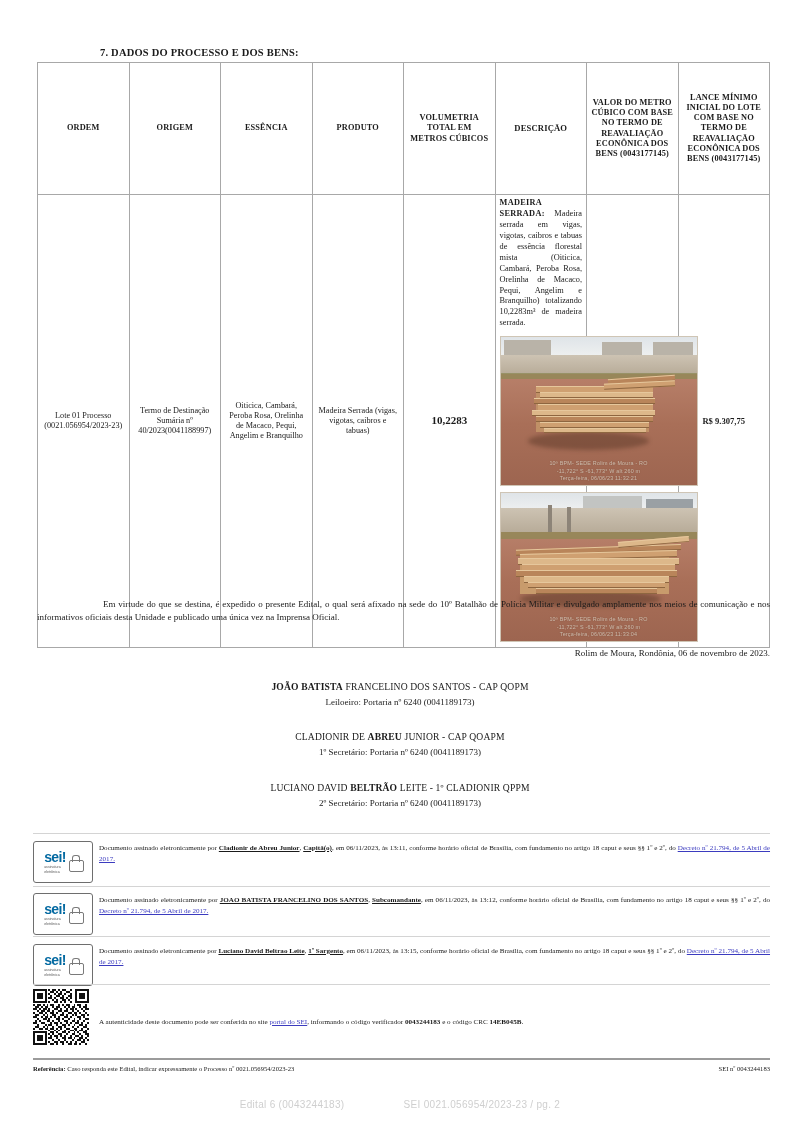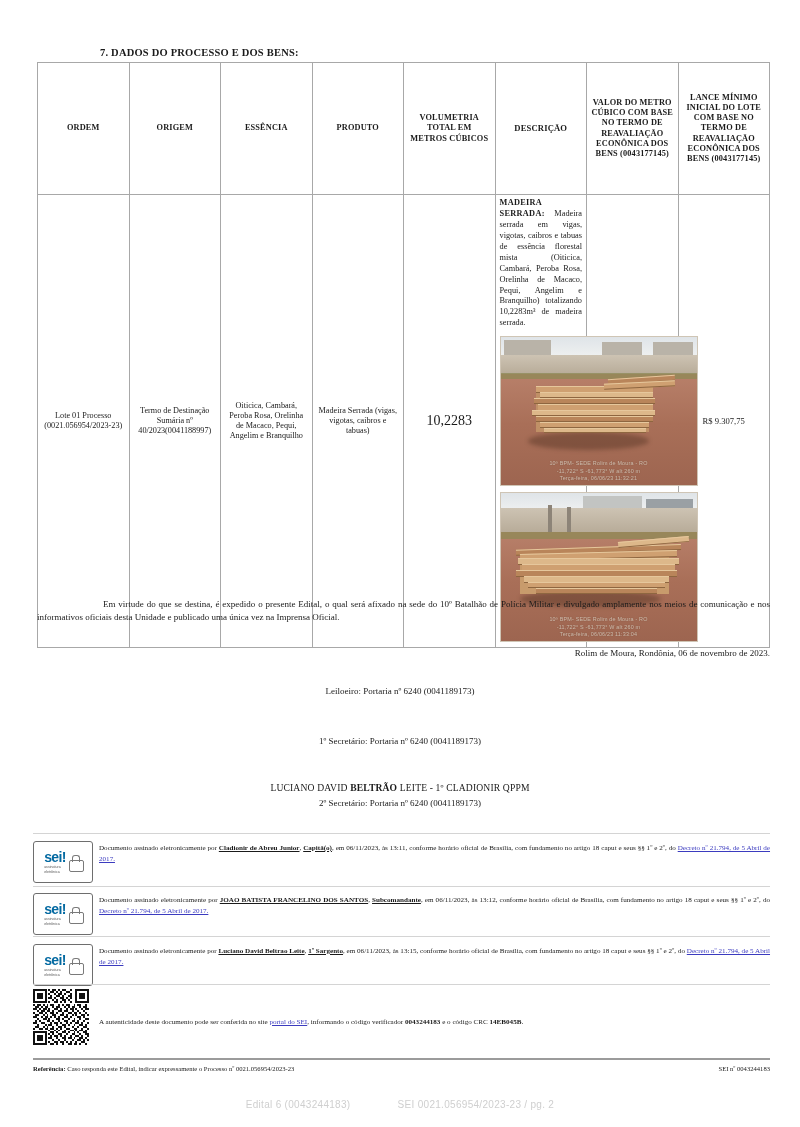--- a/index.html
+++ b/index.html
@@ -30,24 +30,24 @@
     height:125px;
     font-size:8.3px;font-weight:bold;text-align:center;line-height:1.22;
     letter-spacing:.15px;
   }
   thead th.desc{font-size:8.6px;}
   tbody td{font-size:8.2px;text-align:center;line-height:1.25;}
   td.c-ordem{width:87px;}
   td.c-origem{width:110px;}
   td.c-essencia{width:57px;}
   td.c-produto{width:55px;}
-  td.c-volume{width:72px;font-weight:normal;font-size:14px;}
+  td.c-volume{width:72px;font-weight:bold;font-size:11px;}
   td.c-desc{width:212px;vertical-align:top;padding:5px 6px;}
   td.c-valor{width:72px;font-weight:bold;font-size:8.6px;}
-  td.c-lance{width:78px;font-weight:normal;font-size:8.6px;}
+  td.c-lance{width:78px;font-weight:bold;font-size:8.6px;}
 
   .desc-text{
     font-size:8.3px;line-height:1.32;text-align:justify;
     text-align-last:left;margin:0 0 7px 0;
   }
   .desc-text b{font-weight:bold;letter-spacing:.3px;}
 
   
   .photo{
     width:196px;height:148px;margin:0 auto 6px auto;position:relative;
@@ -140,21 +140,21 @@
 
   
   .foot-rule{position:absolute;left:33px;width:737px;height:2px;background:#9b9b9b;}
   .foot-line{position:absolute;left:33px;width:737px;font-size:6.6px;}
   .foot-line .rt{float:right;}
   .page-foot{
     position:absolute;left:0;width:800px;text-align:center;top:1099px;
     font-family:"Liberation Sans","DejaVu Sans",sans-serif;
     font-size:10px;color:#cfcfcf;letter-spacing:.3px;
   }
-  .page-foot span{margin:0 22px;}
+  .page-foot span{margin:0 28px;}
 </style>
 </head>
 <body>
 
 <div class="page">
 
   <div class="section-title">7. DADOS DO PROCESSO E DOS BENS:</div>
 
   <div class="tbl-wrap">
     <table class="goods">
@@ -241,24 +241,26 @@
     </table>
   </div>
 
   <div class="para" style="top:598px;">
     <span class="indent"></span><span>Em virtude do que se destina, é expedido o presente Edital, o qual será afixado na sede do 10º Batalhão de Polícia Militar e divulgado amplamente nos meios de comunicação e nos informativos oficiais desta Unidade e publicado uma única vez na Imprensa Oficial.</span>
   </div>
 
   <div class="date-line">Rolim de Moura, Rondônia, 06 de novembro  de 2023.</div>
 
   <div class="sig" style="top:681px;">
+    <div class="nm"><b>JOÃO BATISTA</b><span> FRANCELINO DOS SANTOS - CAP QOPM</span></div>
     <div class="rl">Leiloeiro: Portaria nº 6240 (0041189173)</div>
   </div>
 
   <div class="sig" style="top:731px;">
+    <div class="nm"><span>CLADIONIR DE </span><b>ABREU</b><span> JUNIOR - CAP QOAPM</span></div>
     <div class="rl">1º Secretário: Portaria nº 6240 (0041189173)</div>
   </div>
 
   <div class="sig" style="top:782px;">
     <div class="nm"><span>LUCIANO DAVID </span><b>BELTRÃO</b><span> LEITE - 1º CLADIONIR QPPM</span></div>
     <div class="rl">2º Secretário: Portaria nº 6240 (0041189173)</div>
   </div>
 
   <div class="seirule" style="top:833px;"></div>
 

